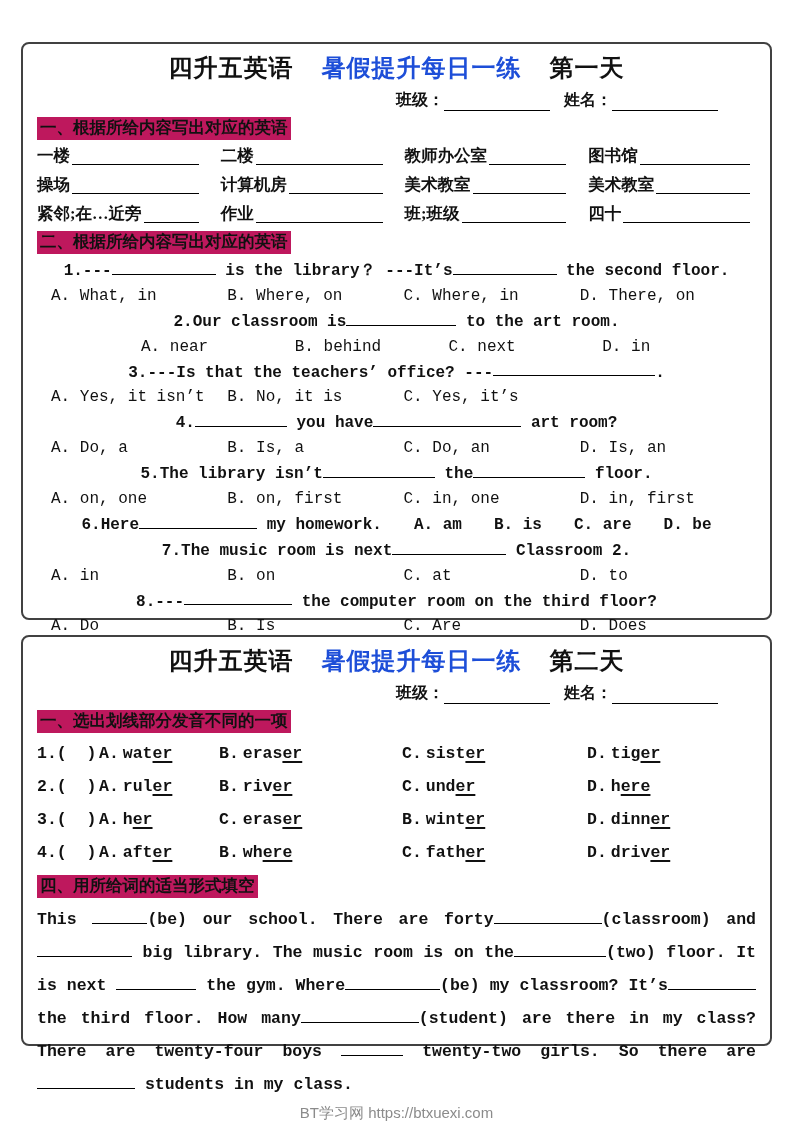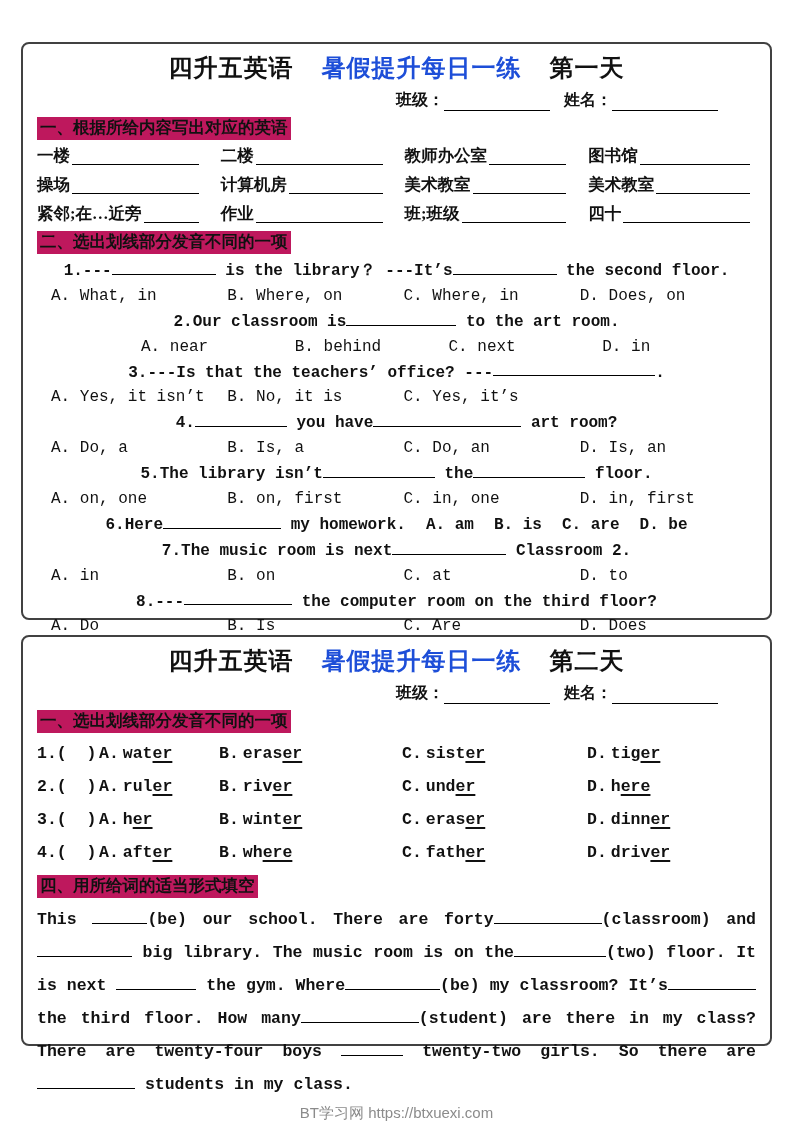--- a/index.html
+++ b/index.html
@@ -43,21 +43,21 @@
   .vcell { display: flex; align-items: flex-end; }
   .vlabel { white-space: nowrap; }
   .vblank { flex: 1; margin: 0 6px 2px 2px; }
 
   .qline { font-size: 16px; font-weight: bold; line-height: 25px; white-space: nowrap; text-align: center; }
   .opts {
     display: grid; grid-template-columns: repeat(4, 1fr);
     padding-left: 14px; font-size: 16px; font-weight: normal; line-height: 25px;
   }
   .opts-indent { padding-left: 104px; }
-  .inline-opt { margin-left: 20px; }
+  .inline-opt { margin-left: 32px; }
 
   .prow {
     display: grid; grid-template-columns: 62px 120px 183px 185px 1fr;
     font-size: 16.5px; font-weight: bold; line-height: 33px;
   }
   .pnum { white-space: pre; }
   .plabel { margin-right: 4px; }
   .ul { text-decoration: underline; text-underline-offset: 3px; text-decoration-thickness: 1.5px; }
 
   .cloze {
@@ -135,29 +135,29 @@
           <span class="vlabel">班;班级</span>
           <span class="blank vblank"></span>
         </div>
       <div class="vcell">
           <span class="vlabel">四十</span>
           <span class="blank vblank"></span>
         </div>
     </div>
 
     <div class="sec">
-      <span class="hl-bg">二、选出划线部分发音不同的一项</span>
+      <span class="hl-bg">二、根据所给内容写出对应的英语</span>
     </div>
 
     <div class="qline"><span>1.---</span><span class="blank" style="width:104px"></span><span> is the library？ ---It’s</span><span class="blank" style="width:104px"></span><span> the second floor.</span></div>
     <div class="opts">
       <span>A. What, in</span>
       <span>B. Where, on</span>
       <span>C. Where, in</span>
-      <span>D. Does, on</span>
+      <span>D. There, on</span>
     </div>
 
     <div class="qline"><span>2.Our classroom is</span><span class="blank" style="width:110px"></span><span> to the art room.</span></div>
     <div class="opts opts-indent">
       <span>A. near</span>
       <span>B. behind</span>
       <span>C. next</span>
       <span>D. in</span>
     </div>
 
@@ -229,22 +229,22 @@
     <div class="prow">
       <span class="pnum">2.(  )</span>
       <span><span class="plabel">A.</span><span>rul</span><span class="ul">er</span></span>
       <span><span class="plabel">B.</span><span>riv</span><span class="ul">er</span></span>
       <span><span class="plabel">C.</span><span>und</span><span class="ul">er</span></span>
       <span><span class="plabel">D.</span><span>h</span><span class="ul">ere</span></span>
     </div>
     <div class="prow">
       <span class="pnum">3.(  )</span>
       <span><span class="plabel">A.</span><span>h</span><span class="ul">er</span></span>
+      <span><span class="plabel">C.</span><span>eras</span><span class="ul">er</span></span>
       <span><span class="plabel">B.</span><span>wint</span><span class="ul">er</span></span>
-      <span><span class="plabel">C.</span><span>eras</span><span class="ul">er</span></span>
       <span><span class="plabel">D.</span><span>dinn</span><span class="ul">er</span></span>
     </div>
     <div class="prow">
       <span class="pnum">4.(  )</span>
       <span><span class="plabel">A.</span><span>aft</span><span class="ul">er</span></span>
       <span><span class="plabel">B.</span><span>wh</span><span class="ul">ere</span></span>
       <span><span class="plabel">C.</span><span>fath</span><span class="ul">er</span></span>
       <span><span class="plabel">D.</span><span>driv</span><span class="ul">er</span></span>
     </div>
 

